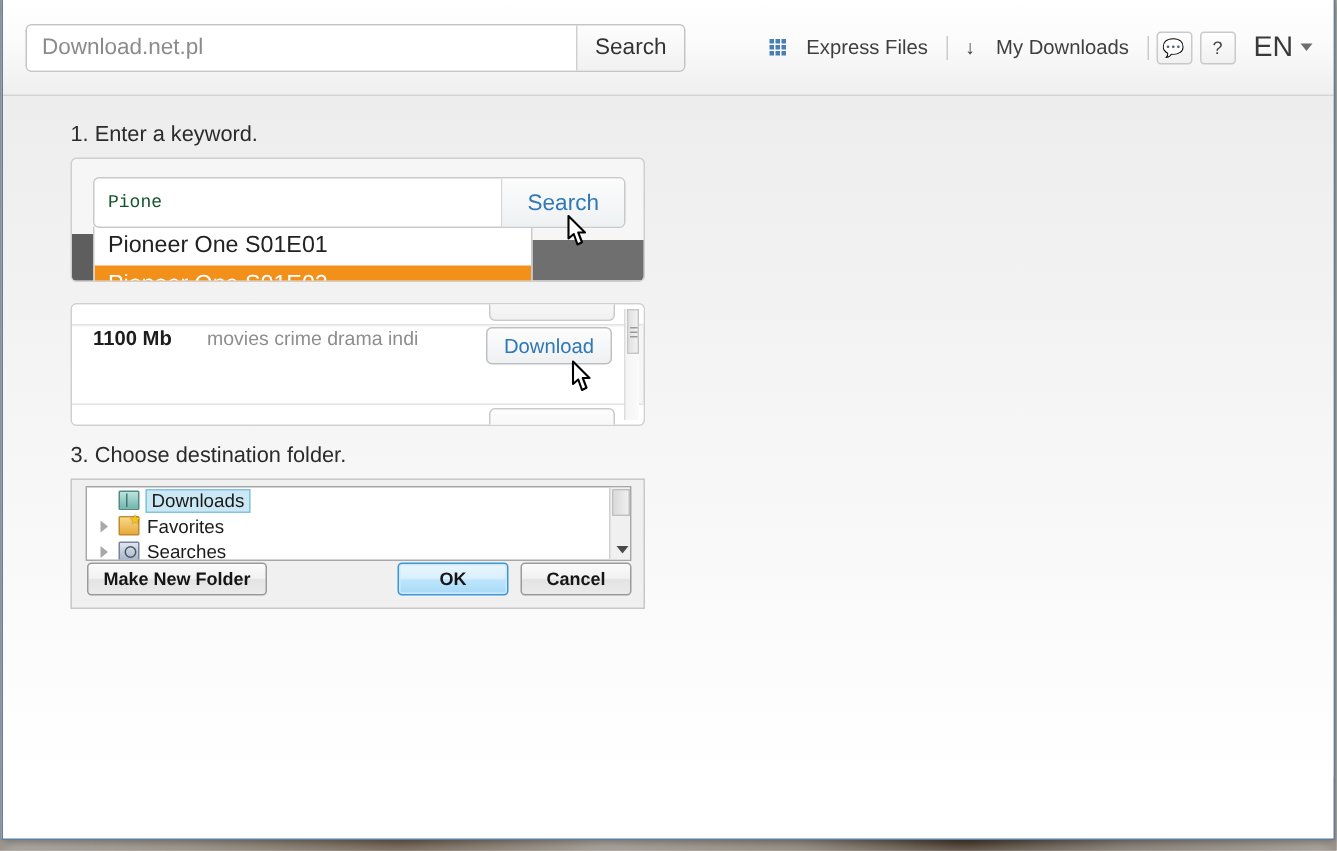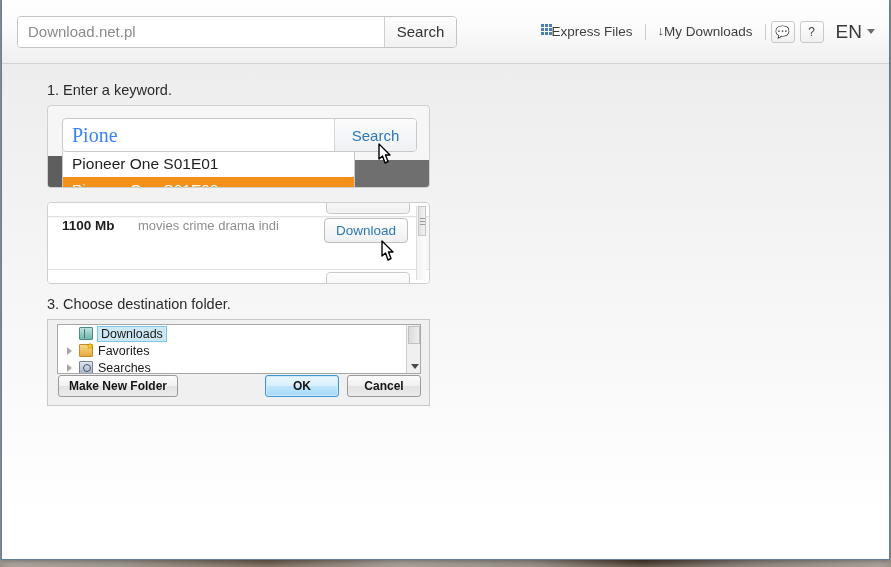--- a/index.html
+++ b/index.html
@@ -91,22 +91,22 @@
   #header-nav {
     margin-left: auto;
     margin-right: 14px;
     display: flex;
     align-items: center;
     gap: 0px;
     font-size: 13.5px;
   }
   .nav-link {
     display: flex;
-    align-items: flex-start;
-    gap: 0;
+    align-items: center;
+    gap: 14px;
     color: #3f3f3f;
     text-decoration: none;
     padding: 0 12px;
     cursor: pointer;
     white-space: nowrap;
   }
   .nav-divider {
     width: 1px;
     height: 16px;
     background: #cbcbcb;
@@ -190,23 +190,23 @@
     width: 355px; height: 34px;
     display: flex;
     border: 1px solid #c9c9c9;
     border-radius: 4px;
     background: #fff;
     z-index: 3;
   }
   .s1-searchrow input {
     flex: 1;
     border: none; outline: none;
-    font-size: 20px; color: #3b82f6;
+    font-size: 12px; color: #14532d;
     padding: 0 9px;
-    font-family: Liberation Serif, serif;
+    font-family: Liberation Mono, monospace;
     background: transparent;
   }
   .s1-searchbtn {
     width: 82px;
     border: none;
     border-left: 1px solid #d6d6d6;
     border-radius: 0 3px 3px 0;
     background: linear-gradient(to bottom, #fcfcfc, #eef1f3);
     color: #2f77b5;
     font-size: 15px;

